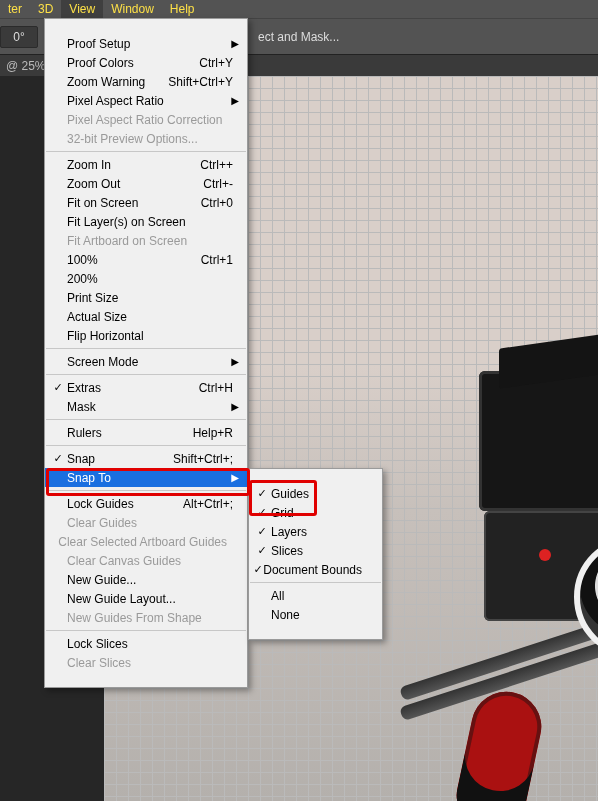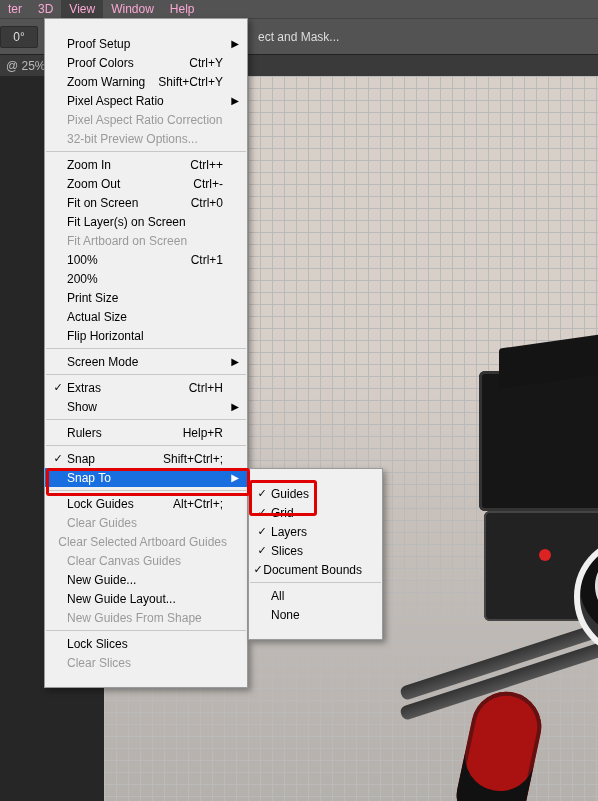--- a/index.html
+++ b/index.html
@@ -13,21 +13,21 @@
     overflow: hidden;
     position: relative;
     color: #000;
   }
   
   .menubar {
     height: 18px;
     background: #535353;
     display: flex;
     align-items: center;
-    color: #f9a8d4;
+    color: #fde047;
     padding-left: 0px;
   }
   .menubar .mitem {
     padding: 2px 8px;
     line-height: 14px;
   }
   .menubar .mitem.active {
     background: #3f3f3f;
   }
   
@@ -155,21 +155,21 @@
   }
   .menu .row .chk {
     width: 18px;
     text-align: center;
     font-size: 11px;
     color: #000;
   }
   .menu .row .lbl { flex: 0 0 auto; }
   .menu .row .accel {
     position: absolute;
-    right: 24px;
+    right: 14px;
     color: #000;
   }
   .menu .row .arrow {
     position: absolute;
     right: 8px;
     font-size: 10px;
   }
   .menu .row.disabled { color: #9a9a9a; }
   .menu .row.highlight {
     background: #1a6fe0;
@@ -305,21 +305,21 @@
       <span class="arrow">▶</span>
     </div>
     <div class="sep"></div>
     <div class="row">
       <span class="chk">✓</span>
       <span class="lbl">Extras</span>
       <span class="accel">Ctrl+H</span>
     </div>
     <div class="row">
       <span class="chk"></span>
-      <span class="lbl">Show</span>
+      <span class="lbl">Mask</span>
       <span class="arrow">▶</span>
     </div>
     <div class="sep"></div>
     <div class="row">
       <span class="chk"></span>
       <span class="lbl">Rulers</span>
       <span class="accel">Help+R</span>
     </div>
     <div class="sep"></div>
     <div class="row">

